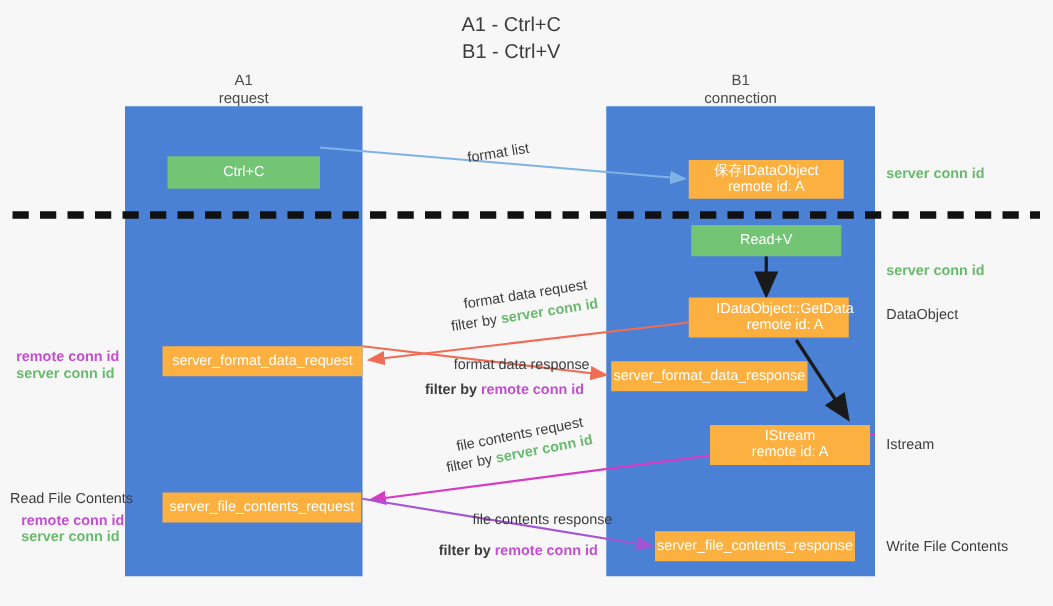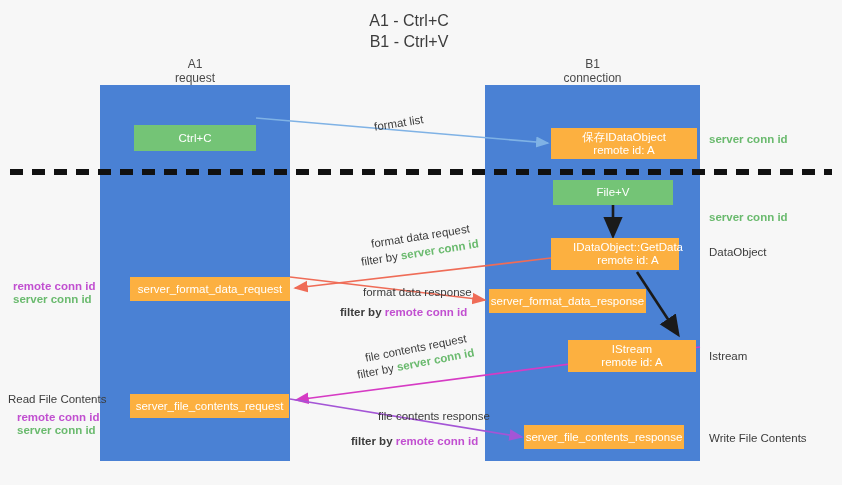--- a/index.html
+++ b/index.html
@@ -104,27 +104,27 @@
 
     <line x1="700" y1="347" x2="296" y2="400" stroke="#d63bc4" stroke-width="1.7" marker-end="url(#ah-magenta)"></line>
 
     <line x1="290" y1="399" x2="522" y2="437" stroke="#a455d6" stroke-width="1.7" marker-end="url(#ah-purple)"></line>
   </svg>
 
   <div class="box green" style="left:134px;top:105px;width:122px;height:26px;margin-top:20px;">
     <span>Ctrl+C</span>
   </div>
 
-  <div class="box orange" style="left:551px;top:128px;width:146px;height:31px;">
+  <div class="box orange" style="left:551px;top:128px;width:124px;height:31px;">
     <span>保存IDataObject</span>
     <span>remote id: A</span>
   </div>
 
   <div class="box green" style="left:553px;top:180px;width:120px;height:25px;">
-    <span>File+V</span>
+    <span>Read+V</span>
   </div>
 
   <div class="box orange" style="left:551px;top:238px;width:128px;height:32px;padding-left:26px;">
     <span>IDataObject::GetData</span>
     <span>remote id: A</span>
   </div>
 
   <div class="box orange" style="left:568px;top:340px;width:128px;height:32px;">
     <span>IStream</span>
     <span>remote id: A</span>

